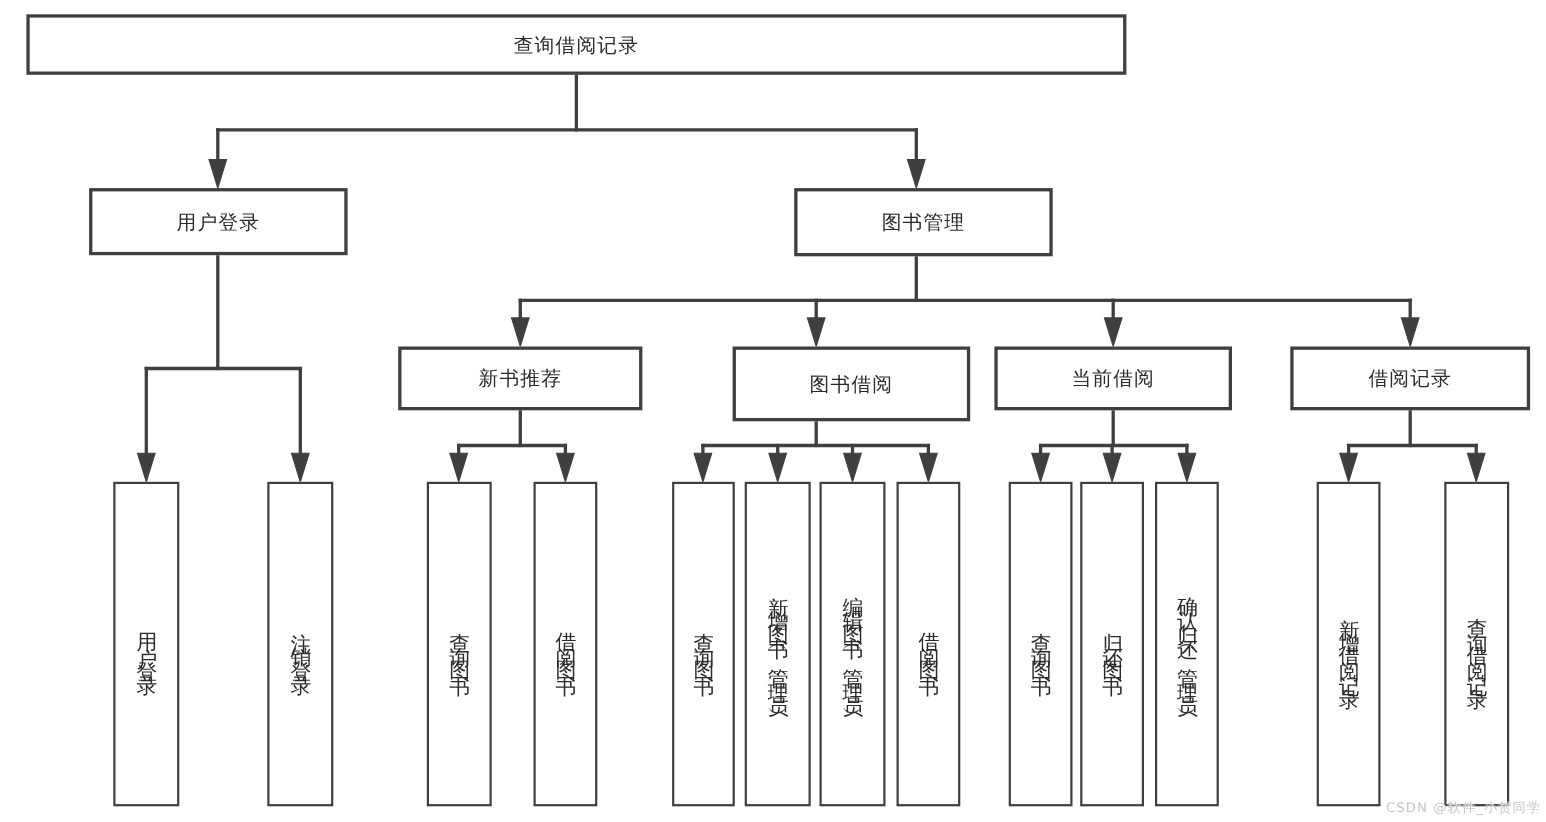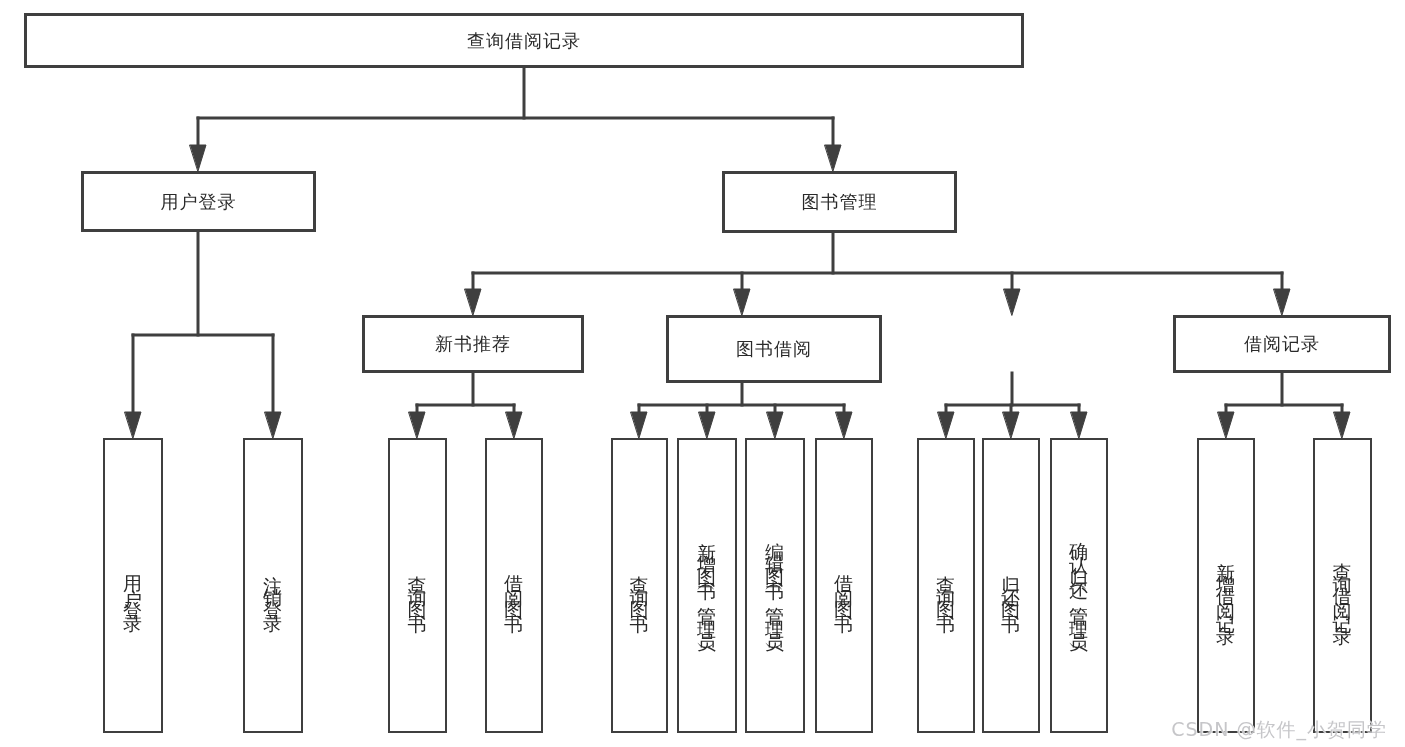--- a/index.html
+++ b/index.html
@@ -22,22 +22,22 @@
     color:var(--text);font-size:18px;letter-spacing:1px;
     z-index:2;
   }
   .leaf{border-width:2px;}
   .leaf .vtext{
     writing-mode:vertical-rl;text-orientation:mixed;
     font-size:19px;line-height:1;letter-spacing:13px;
     letter-spacing:13px;color:var(--text);
   }
   .watermark{
-    position:absolute;right:18px;bottom:4px;z-index:5;
-    font-size:19px;color:var(--watermark);
+    position:absolute;right:4px;bottom:4px;z-index:5;
+    font-size:12px;color:var(--watermark);
     text-shadow:1px 1px 0 rgba(255,255,255,.85),-1px -1px 0 rgba(255,255,255,.5);
     letter-spacing:1px;white-space:nowrap;
   }
 </style>
 </head>
 <body>
 
 <div class="stage">
 
   <svg class="connectors" viewBox="0 0 1405 747" xmlns="http://www.w3.org/2000/svg">
@@ -107,20 +107,23 @@
   <div class="box" style="left:722px;top:171px;width:235px;height:62px;">
     <span>图书管理</span>
   </div>
 
   <div class="box" style="left:362px;top:315px;width:222px;height:58px;text-align:center;">
     <span>新书推荐</span>
   </div>
   <div class="box" style="left:634px;top:315px;width:216px;height:68px;margin-left:32px;">
     <span>图书借阅</span>
   </div>
+  <div class="box" style="left:904px;top:315px;width:216px;height:58px;">
+    <span>当前借阅</span>
+  </div>
   <div class="box" style="left:1173px;top:315px;width:218px;height:58px;">
     <span>借阅记录</span>
   </div>
 
   <div class="box leaf" style="left:103px;top:438px;width:60px;height:295px;">
     <span class="vtext">用户登录</span>
   </div>
   <div class="box leaf" style="left:243px;top:438px;width:60px;height:295px;">
     <span class="vtext">注销登录</span>
   </div>

